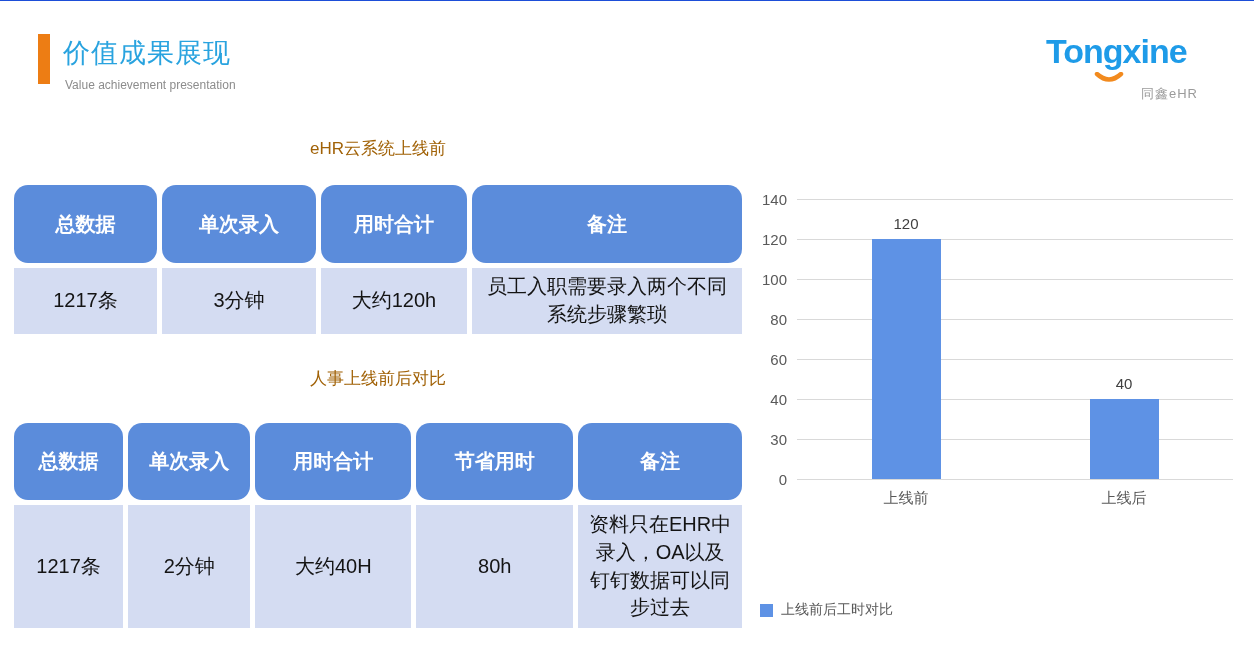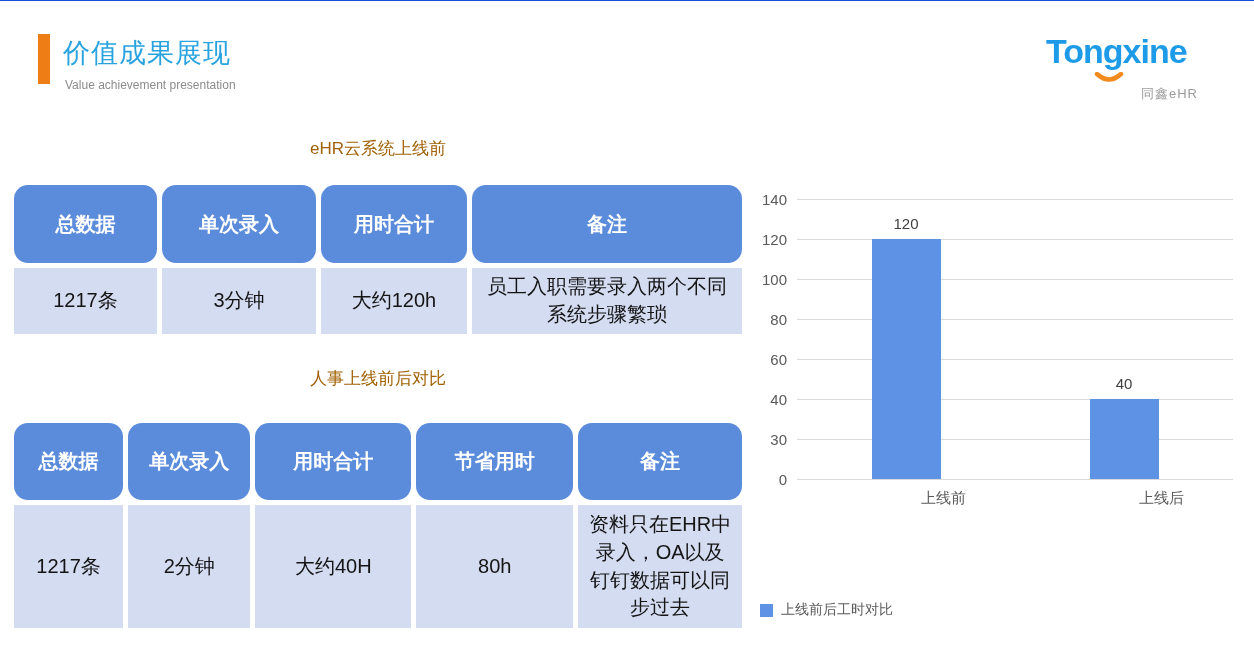--- a/index.html
+++ b/index.html
@@ -82,21 +82,21 @@
   .y-tick {
     position:absolute; right:calc(100% + 10px); transform:translateY(-50%);
     font-size:15px; color:var(--chart-text-gray); white-space:nowrap;
   }
   .bar { position:absolute; bottom:0; width:69px; background:var(--bar-blue); }
   .bar-label {
     position:absolute; width:80px; text-align:center;
     font-size:15px; color:#404040;
   }
   .x-cat {
-    position:absolute; top:290px; width:120px; text-align:right;
+    position:absolute; top:290px; width:120px; text-align:center;
     font-size:15px; color:var(--chart-text-gray);
   }
   .legend {
     position:absolute; left:0; top:414px; width:100%;
     display:flex; align-items:center; gap:8px;
   }
   .legend-swatch { width:13px; height:13px; background:var(--bar-blue); }
   .legend-label { font-size:14px; color:var(--chart-text-gray); }
 </style>
 </head>

